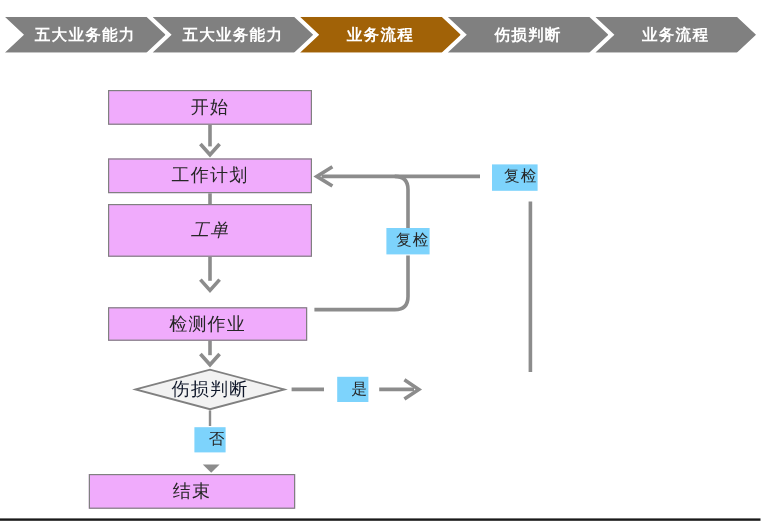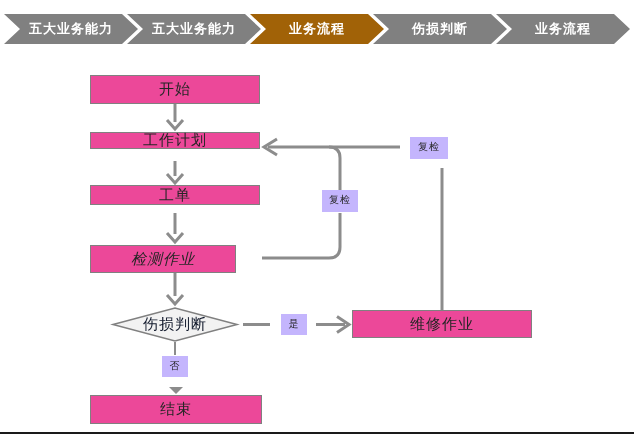--- a/index.html
+++ b/index.html
@@ -14,39 +14,39 @@
     clip-path:polygon(0 0, calc(100% - 16px) 0, 100% 50%, calc(100% - 16px) 100%, 0 100%, 16px 50%);
     background:#808080;color:#ffffff;
     display:flex;align-items:center;justify-content:center;
     font-size:13px;font-weight:bold;letter-spacing:1px;cursor:default;
   }
   .chev:first-child{margin-left:0;}
   .chev.active{background:#a16207;}
   
   .node{
     position:absolute;box-sizing:border-box;
-    background:#ec4899;border:1.5px solid #808080;
+    background:#f0abfc;border:1.5px solid #808080;
     display:flex;align-items:center;justify-content:center;
     font-size:15px;color:#262626;letter-spacing:1px;
   }
   #node-start  {left:90px; top:75px;  width:170px;height:29px;}
-  #node-plan   {left:90px; top:132px; width:170px;height:17px;}
-  #node-order  {left:90px; top:185px; width:170px;height:20px;}
-  #node-inspect{left:90px; top:245px; width:146px;height:28px;font-style:italic;}
+  #node-plan   {left:90px; top:132px; width:170px;height:29px;}
+  #node-order  {left:90px; top:170px; width:170px;height:44px;font-style:italic;}
+  #node-inspect{left:90px; top:256px; width:166px;height:28px;}
   #node-repair {left:352px;top:310px; width:180px;height:28px;}
-  #node-end    {left:90px; top:395px; width:172px;height:29px;}
+  #node-end    {left:74px; top:395px; width:172px;height:29px;}
   .diamond-label{
     position:absolute;left:113px;top:308px;width:124px;height:33px;
     display:flex;align-items:center;justify-content:center;
     font-size:15px;color:#0f172a;letter-spacing:1px;
   }
   
   .edge-label{
-    position:absolute;background:#c4b5fd;color:#262626;
-    font-size:10px;line-height:20px;text-align:center;letter-spacing:1px;
+    position:absolute;background:#7dd3fc;color:#262626;
+    font-size:13px;line-height:20px;text-align:right;letter-spacing:1px;
   }
   #label-yes          {left:281px;top:314px;width:26px;height:21px;}
   #label-no           {left:162px;top:356px;width:26px;height:21px;}
   #label-recheck-inner{left:322px;top:190px;width:36px;height:22px;}
   #label-recheck-outer{left:410px;top:137px;width:38px;height:22px;}
   
   .connectors{position:absolute;left:0;top:0;width:634px;height:439px;}
   
   .bottom-rule{position:absolute;left:0;top:432px;width:634px;height:2px;background:#1a1a1a;}
 </style>
@@ -104,21 +104,20 @@
     </g>
     <polygon points="169,387 183,387 176,394" fill="#8C8C8C" stroke="none"></polygon>
     <polygon points="113,324.5 175,308 237,324.5 175,341" fill="#F2F2F2" stroke="#808080" stroke-width="1.5"></polygon>
   </svg>
 
   <div class="node" id="node-start">开始</div>
   <div class="node" id="node-plan">工作计划</div>
   <div class="node" id="node-order">工单</div>
   <div class="node" id="node-inspect">检测作业</div>
   <div class="diamond-label">伤损判断</div>
-  <div class="node" id="node-repair">维修作业</div>
   <div class="node" id="node-end">结束</div>
 
   <div class="edge-label" id="label-yes">是</div>
   <div class="edge-label" id="label-no">否</div>
   <div class="edge-label" id="label-recheck-inner">复检</div>
   <div class="edge-label" id="label-recheck-outer">复检</div>
 
   <div class="bottom-rule"></div>
 </div>
 

